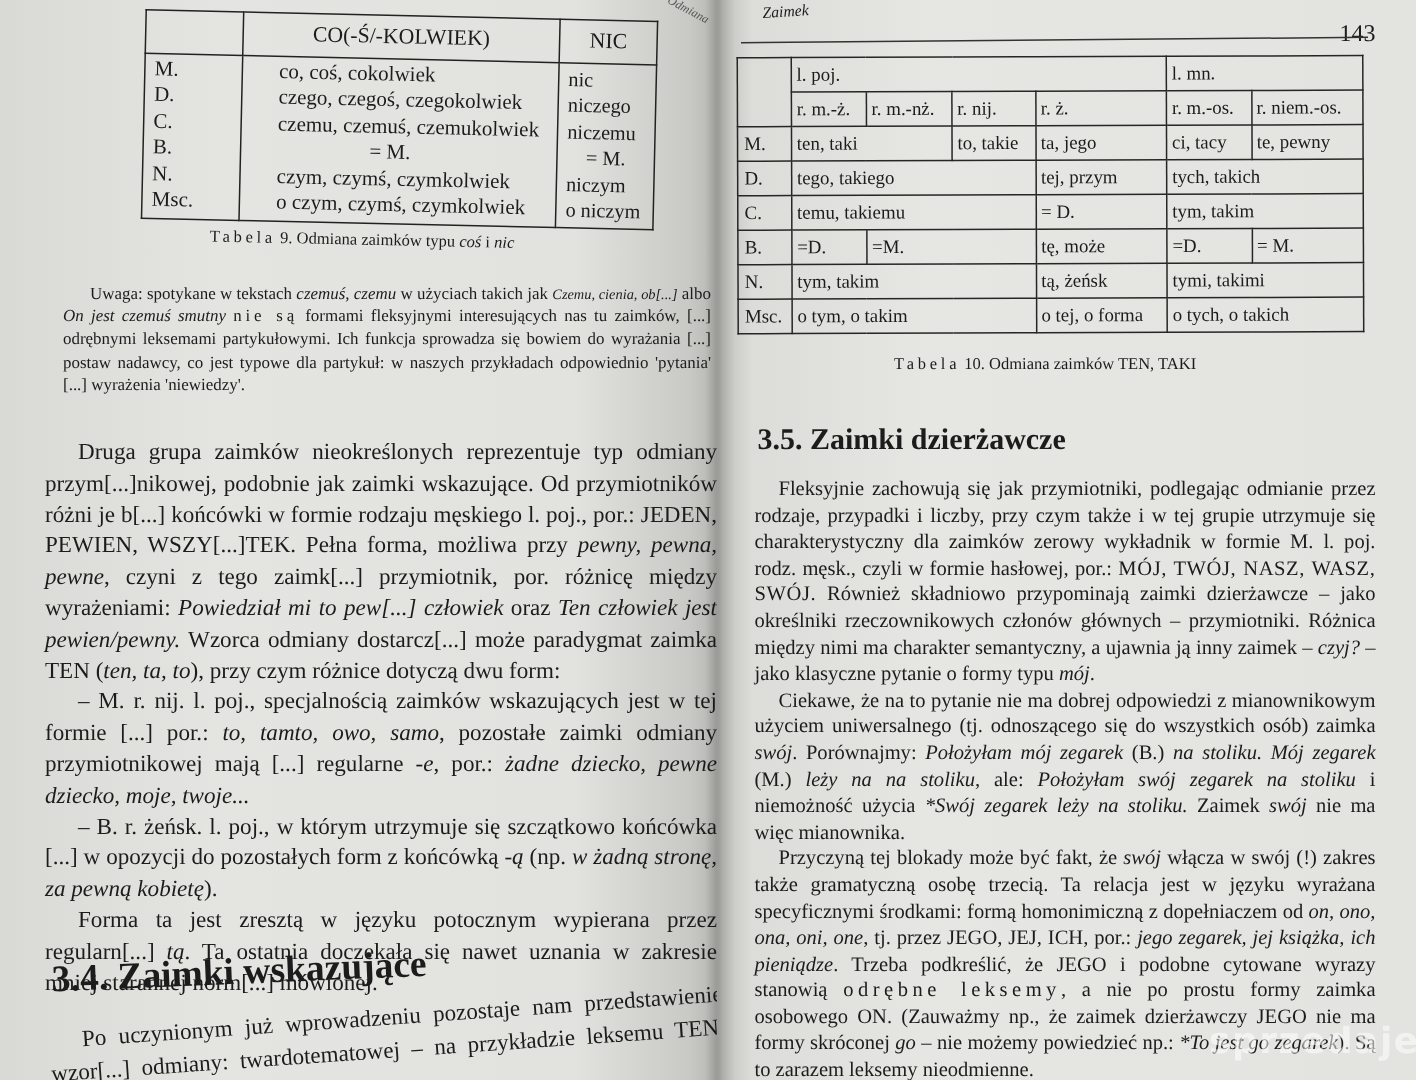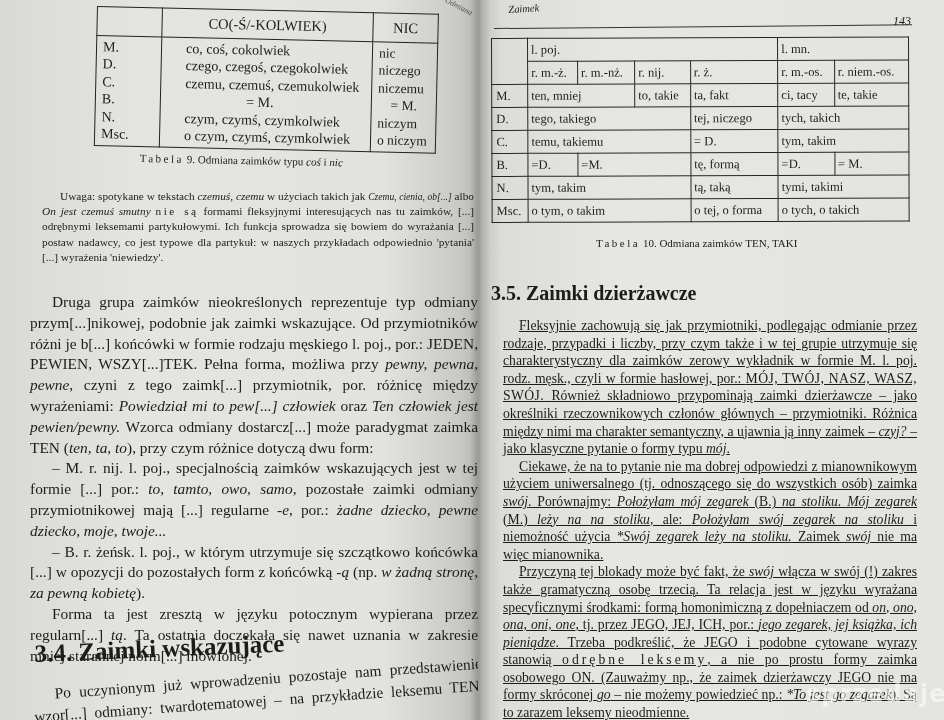--- a/index.html
+++ b/index.html
@@ -77,48 +77,48 @@
     transform: rotate(-4deg); transform-origin: left top;
   }
   .body-left-2 p { margin: 0; text-indent: 22px; }
 
   
   .running-head {
     position: absolute; left: 508px; top: 4px; font-size: 10.5px; font-style: italic;
     transform: rotate(-3.5deg); transform-origin: left top;
   }
   .page-number {
-    position: absolute; left: 893px; top: 14px; font-size: 12px; font-style: italic;
+    position: absolute; left: 893px; top: 14px; font-size: 16px;
   }
   .head-rule {
     position: absolute; left: 494px; top: 28px; width: 418px; height: 0;
     border-top: 1.5px solid #333; transform: rotate(-0.5deg); transform-origin: left top;
   }
   table.t10 {
     position: absolute; left: 491px; top: 38px; width: 418px;
     border-collapse: collapse; font-size: 12.6px; line-height: 16px;
     transform: rotate(-0.2deg); transform-origin: left top;
   }
   table.t10 td {
     border: 1.4px solid #262626; padding: 2px 3px; 
     white-space: nowrap; height: 18px;
   }
   table.t10 td.case { text-align: left; padding-left: 4px; width: 28px; }
   .caption10 {
     position: absolute; left: 596px; top: 237px; font-size: 11px; white-space: nowrap;
   }
   .h35 {
-    position: absolute; left: 491px; top: 282px; font-size: 20px; font-weight: bold;
+    position: absolute; left: 505px; top: 282px; font-size: 20px; font-weight: bold;
     white-space: nowrap;
   }
   .body-right {
     position: absolute; left: 503px; top: 317px; width: 414px;
     font-size: 13.7px; line-height: 17.6px; text-align: justify;
   }
-  .body-right p { margin: 0; text-indent: 16px; text-decoration: underline; }
+  .body-right p { margin: 0; text-indent: 16px; }
   .caps { letter-spacing: 0.4px; }
   .sp { letter-spacing: 3px; }
 
   
   .watermark {
     position: absolute; left: 806px; top: 680px; font-family: "DejaVu Sans", sans-serif;
     font-size: 24px; font-weight: bold; color: rgba(255,255,255,0.55);
     letter-spacing: 1px; white-space: nowrap;
   }
   .wm-badge {
@@ -217,50 +217,50 @@
   <tr>
     <td>r. m.-ż.</td>
     <td>r. m.-nż.</td>
     <td>r. nij.</td>
     <td>r. ż.</td>
     <td>r. m.-os.</td>
     <td>r. niem.-os.</td>
   </tr>
   <tr>
     <td class="case">M.</td>
-    <td colspan="2">ten, mniej</td>
+    <td colspan="2">ten, taki</td>
     <td>to, takie</td>
-    <td>ta, fakt</td>
+    <td>ta, jego</td>
     <td>ci, tacy</td>
-    <td>te, takie</td>
+    <td>te, pewny</td>
   </tr>
   <tr>
     <td class="case">D.</td>
     <td colspan="3">tego, takiego</td>
-    <td>tej, niczego</td>
+    <td>tej, przym</td>
     <td colspan="2">tych, takich</td>
   </tr>
   <tr>
     <td class="case">C.</td>
     <td colspan="3">temu, takiemu</td>
     <td>= D.</td>
     <td colspan="2">tym, takim</td>
   </tr>
   <tr>
     <td class="case">B.</td>
     <td>=D.</td>
     <td colspan="2">=M.</td>
-    <td>tę, formą</td>
+    <td>tę, może</td>
     <td>=D.</td>
     <td>= M.</td>
   </tr>
   <tr>
     <td class="case">N.</td>
     <td colspan="3">tym, takim</td>
-    <td>tą, taką</td>
+    <td>tą, żeńsk</td>
     <td colspan="2">tymi, takimi</td>
   </tr>
   <tr>
     <td class="case">Msc.</td>
     <td colspan="3">o tym, o takim</td>
     <td>o tej, o forma</td>
     <td colspan="2">o tych, o takich</td>
   </tr>
 </tbody>
   </table>

